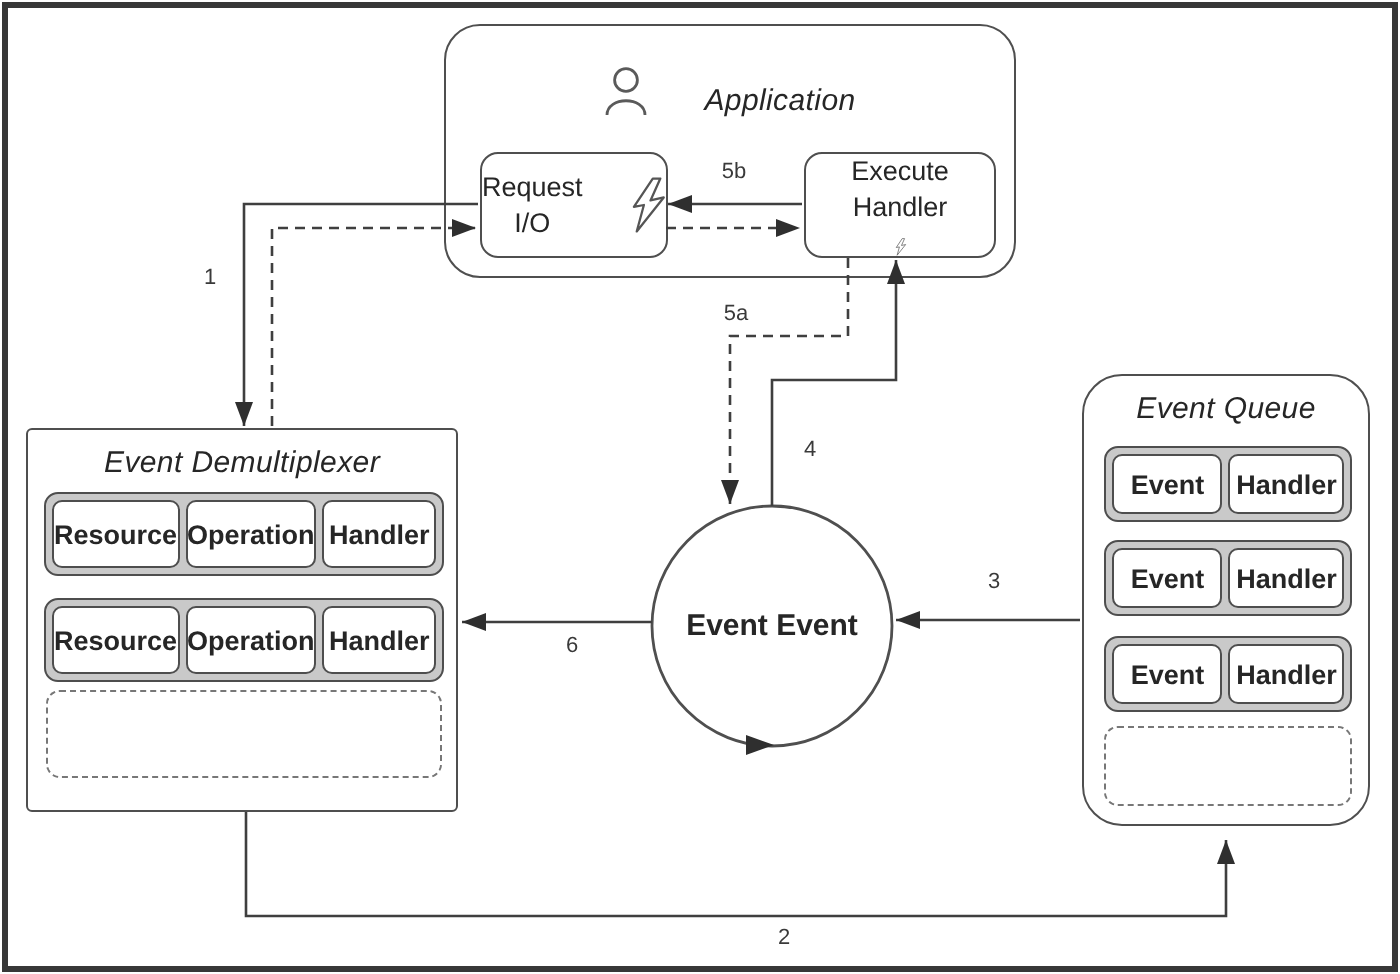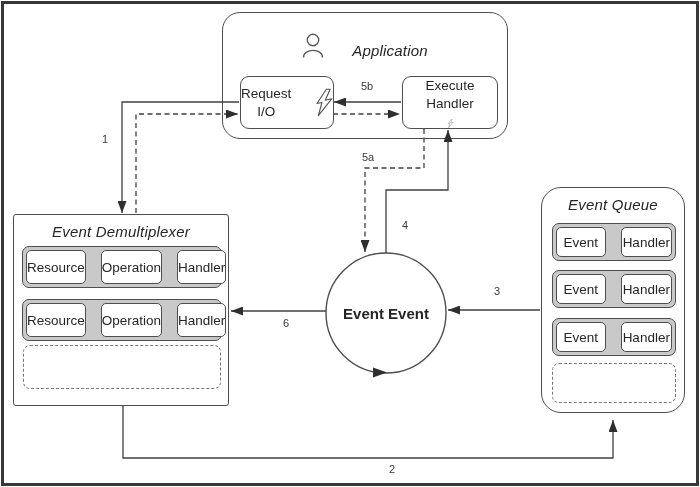--- a/index.html
+++ b/index.html
@@ -17,21 +17,21 @@
            border:1.4px solid #4f4f4f;border-radius:9px;background:#fff;box-sizing:border-box;z-index:2;}
   .duo-text{font-size:13.5px;line-height:1.3;text-align:center;}
   #req-io{left:17px;top:63px;width:94px;height:53px;}
   #exec-h{left:179px;top:63px;width:96px;height:53px;flex-direction:column;}
 
   
   #demux{left:13px;top:214px;width:216px;height:192px;border-radius:3px;z-index:1;}
   #queue{left:541px;top:187px;width:144px;height:226px;border-radius:20px;z-index:1;}
   .box-title{text-align:center;margin-top:8px;}
   .row-outer{position:absolute;background:#c9c9c9;border:1px solid #4e4e4e;border-radius:7px;
-             padding:3px;display:flex;gap:15px;box-sizing:border-box;}
+             padding:3px;display:flex;gap:3px;box-sizing:border-box;font-weight:bold;}
   .cell{flex:1;background:#fff;border:1px solid #4e4e4e;border-radius:5px;display:flex;
         align-items:center;justify-content:center;font-size:13.5px;white-space:nowrap;}
   .cell.op{flex:1.04;}
   .row-dashed{position:absolute;border:1.4px dashed #777;border-radius:7px;box-sizing:border-box;}
 
   .d-row1{left:8px;top:31px;width:200px;height:42px;}
   .d-row2{left:8px;top:84px;width:200px;height:42px;}
   .d-dash{left:9px;top:130px;width:198px;height:44px;}
   .q-row1{left:10px;top:35px;width:124px;height:38px;}
   .q-row2{left:10px;top:82px;width:124px;height:38px;}

